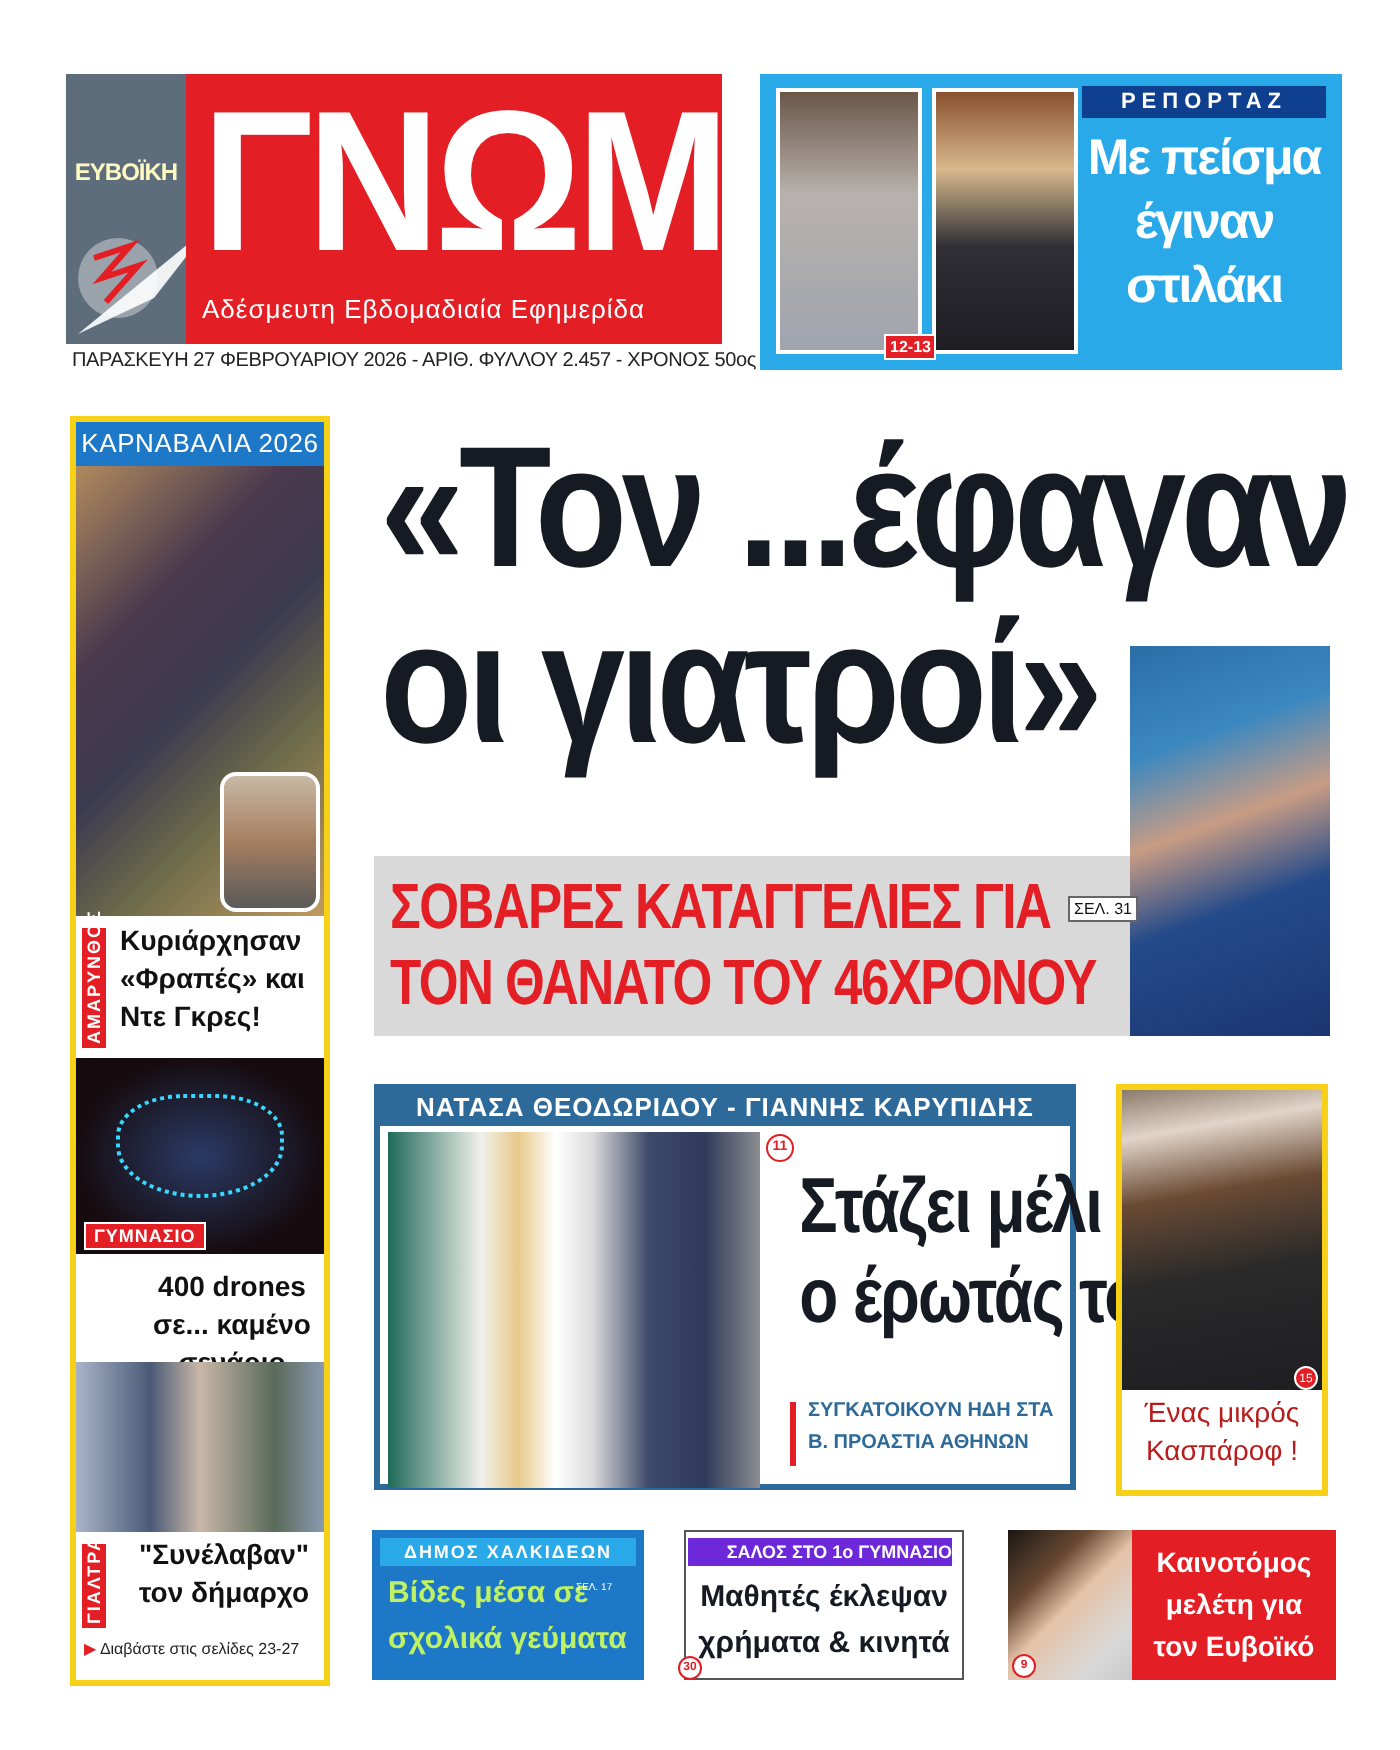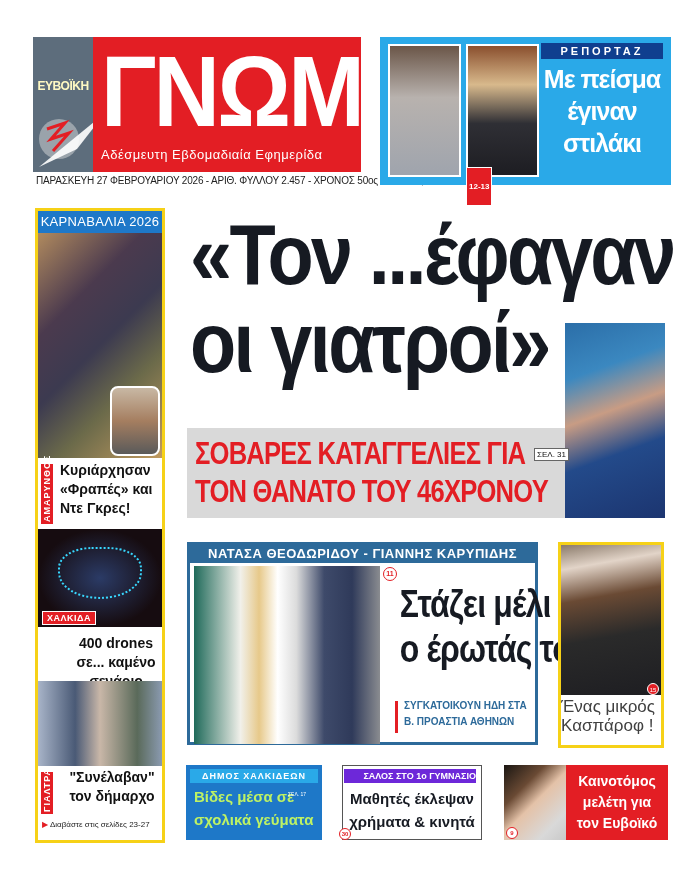--- a/index.html
+++ b/index.html
@@ -12,21 +12,21 @@
   .mast-gray .sub { position: absolute; left: 0; top: 42px; width: 60px; text-align: center; color: #fef9c3; font-size: 12px; font-weight: bold; letter-spacing: -0.5px; }
   .mast-red { left: 93px; top: 37px; width: 268px; height: 135px; background: #e31e24; }
   .mast-red .title { position: absolute; left: 8px; top: 4px; color: #fff; font-size: 100px; font-weight: bold; line-height: 100px; letter-spacing: -3px; transform: scaleX(0.92); transform-origin: left top; }
   .mast-red .tag { position: absolute; left: 8px; top: 110px; color: #fff; font-size: 13px; letter-spacing: 0.5px; }
   .dateline { left: 36px; top: 175px; font-size: 10px; color: #222; letter-spacing: -0.2px; white-space: nowrap; }
 
   
   .rep { left: 380px; top: 37px; width: 291px; height: 148px; background: #2aa9e8; }
   .rep .ph1 { position: absolute; left: 8px; top: 7px; width: 73px; height: 133px; background: linear-gradient(#6b5648, #b8b2ae 40%, #9fa4ad); border: 2px solid #fff; }
   .rep .ph2 { position: absolute; left: 86px; top: 7px; width: 73px; height: 133px; background: linear-gradient(#8a4f2e, #d8b98c 30%, #2f2f35 60%, #1d1d22); border: 2px solid #fff; }
-  .rep .pg { position: absolute; left: 62px; top: 130px; background: #e31e24; color: #fff; font-size: 8px; font-weight: bold; padding: 14px 2px; border: 1px solid #fff; margin-left: 24px; }
+  .rep .pg { position: absolute; left: 62px; top: 130px; background: #e31e24; color: #fff; font-size: 8px; font-weight: bold; padding: 1px 2px; border: 1px solid #fff; }
   .rep .kicker { position: absolute; left: 161px; top: 6px; width: 122px; height: 16px; background: #0f3f8f; color: #fff; font-size: 11px; font-weight: bold; letter-spacing: 3px; text-align: center; line-height: 16px; }
   .rep .head { position: absolute; left: 161px; top: 26px; width: 122px; text-align: center; color: #fff; font-size: 25px; font-weight: bold; line-height: 32px; letter-spacing: -1px; }
 
   
   .leftcol { left: 35px; top: 208px; width: 130px; height: 635px; border: 3px solid #f6d117; background: #fff; }
   .lc-kicker { position: absolute; left: 0; top: 0; width: 124px; height: 22px; background: #1e78c8; color: #fff; font-size: 13px; font-weight: normal; text-align: center; line-height: 22px; letter-spacing: 0.3px; }
   .lc-ph1 { position: absolute; left: 0; top: 22px; width: 124px; height: 225px; background: linear-gradient(135deg, #b08a5e, #4b3a4e 30%, #3c3a50 50%, #6b6a4a 70%, #c09a60); }
   .lc-inset { position: absolute; left: 72px; top: 175px; width: 50px; height: 70px; background: linear-gradient(#c8b8a4, #a57e60 50%, #5a5a5a); border: 2px solid #fff; border-radius: 8px; }
   .vtag { position: absolute; background: #e31e24; color: #fff; font-size: 9px; font-weight: bold; writing-mode: vertical-rl; transform: rotate(180deg); text-align: center; letter-spacing: 1px; padding: 2px 1px; border: 1px solid #fff; }
   .lc-h1 { position: absolute; left: 22px; top: 250px; width: 104px; font-size: 14px; font-weight: bold; line-height: 19px; }
@@ -52,21 +52,21 @@
   .couple .ph { position: absolute; left: 4px; top: 21px; width: 186px; height: 178px; background: linear-gradient(90deg, #1f6a5a, #f1f0ea 25%, #e7c98a 35%, #fff 45%, #dcdcdc 55%, #3e4a6a 70%, #2f3a5a 85%, #8a8c90); }
   .couple .pg11 { position: absolute; left: 193px; top: 22px; width: 14px; height: 14px; border-radius: 50%; background: #fff; border: 1px solid #e31e24; color: #e31e24; font-size: 7px; font-weight: bold; text-align: center; line-height: 12px; }
   .couple .head { position: absolute; left: 196px; top: 36px; width: 152px; text-align: center; font-size: 39px; font-weight: bold; line-height: 45px; letter-spacing: -1px; color: #161a22; transform: scaleX(0.82); transform-origin: center top; white-space: nowrap; }
   .couple .sub { position: absolute; left: 214px; top: 153px; color: #2d6a9a; font-size: 10px; font-weight: bold; line-height: 16px; white-space: nowrap; }
   .couple .bar { position: absolute; left: 205px; top: 156px; width: 3px; height: 32px; background: #e31e24; }
 
   
   .chess { left: 558px; top: 542px; width: 106px; height: 206px; border: 3px solid #f6d117; background: #fff; }
   .chess .ph { position: absolute; left: 0; top: 0; width: 100px; height: 150px; background: linear-gradient(170deg, #8a7a6a, #e2d4c8 15%, #6a4a34 35%, #2a2a2a 60%, #1e1e22); }
   .chess .pg { position: absolute; left: 86px; top: 138px; width: 12px; height: 12px; border-radius: 50%; background: #e31e24; color: #fff; font-size: 6px; text-align: center; line-height: 12px; border: 1px solid #fff; }
-  .chess .cap { position: absolute; left: 0; top: 152px; width: 100px; text-align: left; font-size: 17px; line-height: 19px; color: #404040; }
+  .chess .cap { position: absolute; left: 0; top: 152px; width: 100px; text-align: center; font-size: 14px; line-height: 19px; color: #b91c1c; }
 
   
   .b1 { left: 186px; top: 765px; width: 136px; height: 75px; background: #1e78c8; }
   .b1 .kicker { position: absolute; left: 4px; top: 4px; width: 128px; height: 14px; background: #2aa9e8; color: #fff; font-size: 9px; font-weight: bold; text-align: center; line-height: 14px; letter-spacing: 1px; }
   .b1 .head { position: absolute; left: 8px; top: 20px; color: #bef264; font-size: 15px; font-weight: bold; line-height: 23px; white-space: nowrap; }
   .b1 .sel2 { position: absolute; left: 102px; top: 26px; color: #fff; font-size: 5px; }
 
   .b2 { left: 342px; top: 765px; width: 140px; height: 75px; background: #fff; border: 1px solid #555; }
   .b2 .kicker { position: absolute; left: 1px; top: 3px; width: 132px; height: 14px; background: #6d28d9; color: #fff; font-size: 9px; font-weight: bold; text-align: right; line-height: 14px; }
   .b2 .head { position: absolute; left: 0; top: 21px; width: 138px; text-align: center; color: #161a22; font-size: 15px; font-weight: bold; line-height: 23px; white-space: nowrap; }
@@ -103,21 +103,21 @@
 
 <div class="abs leftcol">
   <div class="lc-kicker">ΚΑΡΝΑΒΑΛΙΑ 2026</div>
   <div class="lc-ph1"></div>
   <div class="lc-inset"></div>
   <div class="vtag" style="left:2px;top:252px;height:62px;">ΑΜΑΡΥΝΘΟΣ</div>
   <div class="lc-h1">Κυριάρχησαν «Φραπές» και Ντε Γκρες!</div>
   <div class="lc-ph2">
       <div class="drone"></div>
     </div>
-  <div class="redtag" style="left:4px;top:400px;">ΧΑΛΚΙΔΑ</div>
+  <div class="redtag" style="left:4px;top:400px;">ΓΥΜΝΑΣΙΟ</div>
   <div class="lc-h2">400 drones σε... καμένο σενάριο</div>
   <div class="lc-ph3"></div>
   <div class="vtag" style="left:2px;top:560px;height:44px;">ΓΙΑΛΤΡΑ</div>
   <div class="lc-h3">"Συνέλαβαν" τον δήμαρχο</div>
   <div class="lc-more"><span class="arr">▶ </span><span>Διαβάστε στις σελίδες 23-27</span></div>
 </div>
 
 <div class="abs mainhead">
   <div>«Τον ...έφαγαν</div>
   <div>οι γιατροί»</div>

